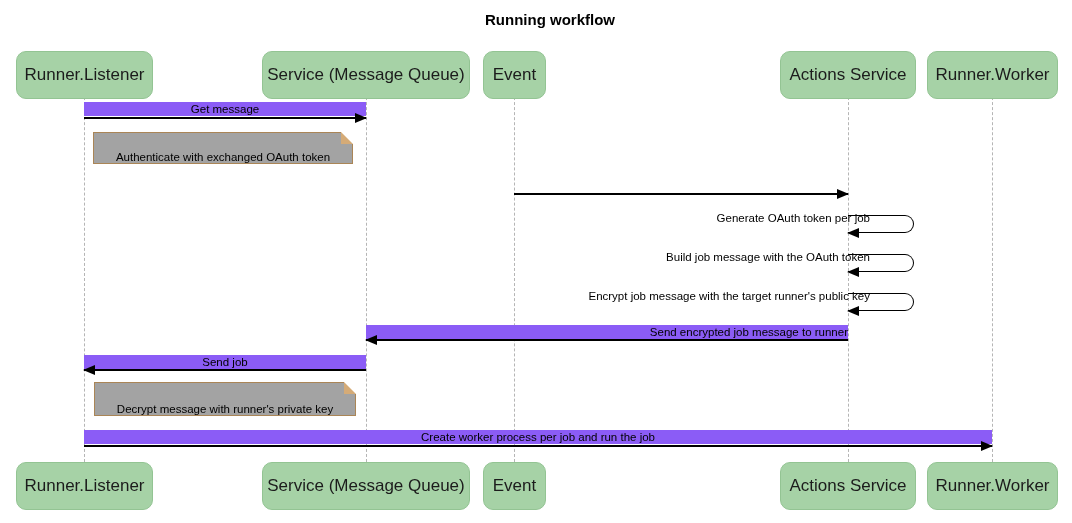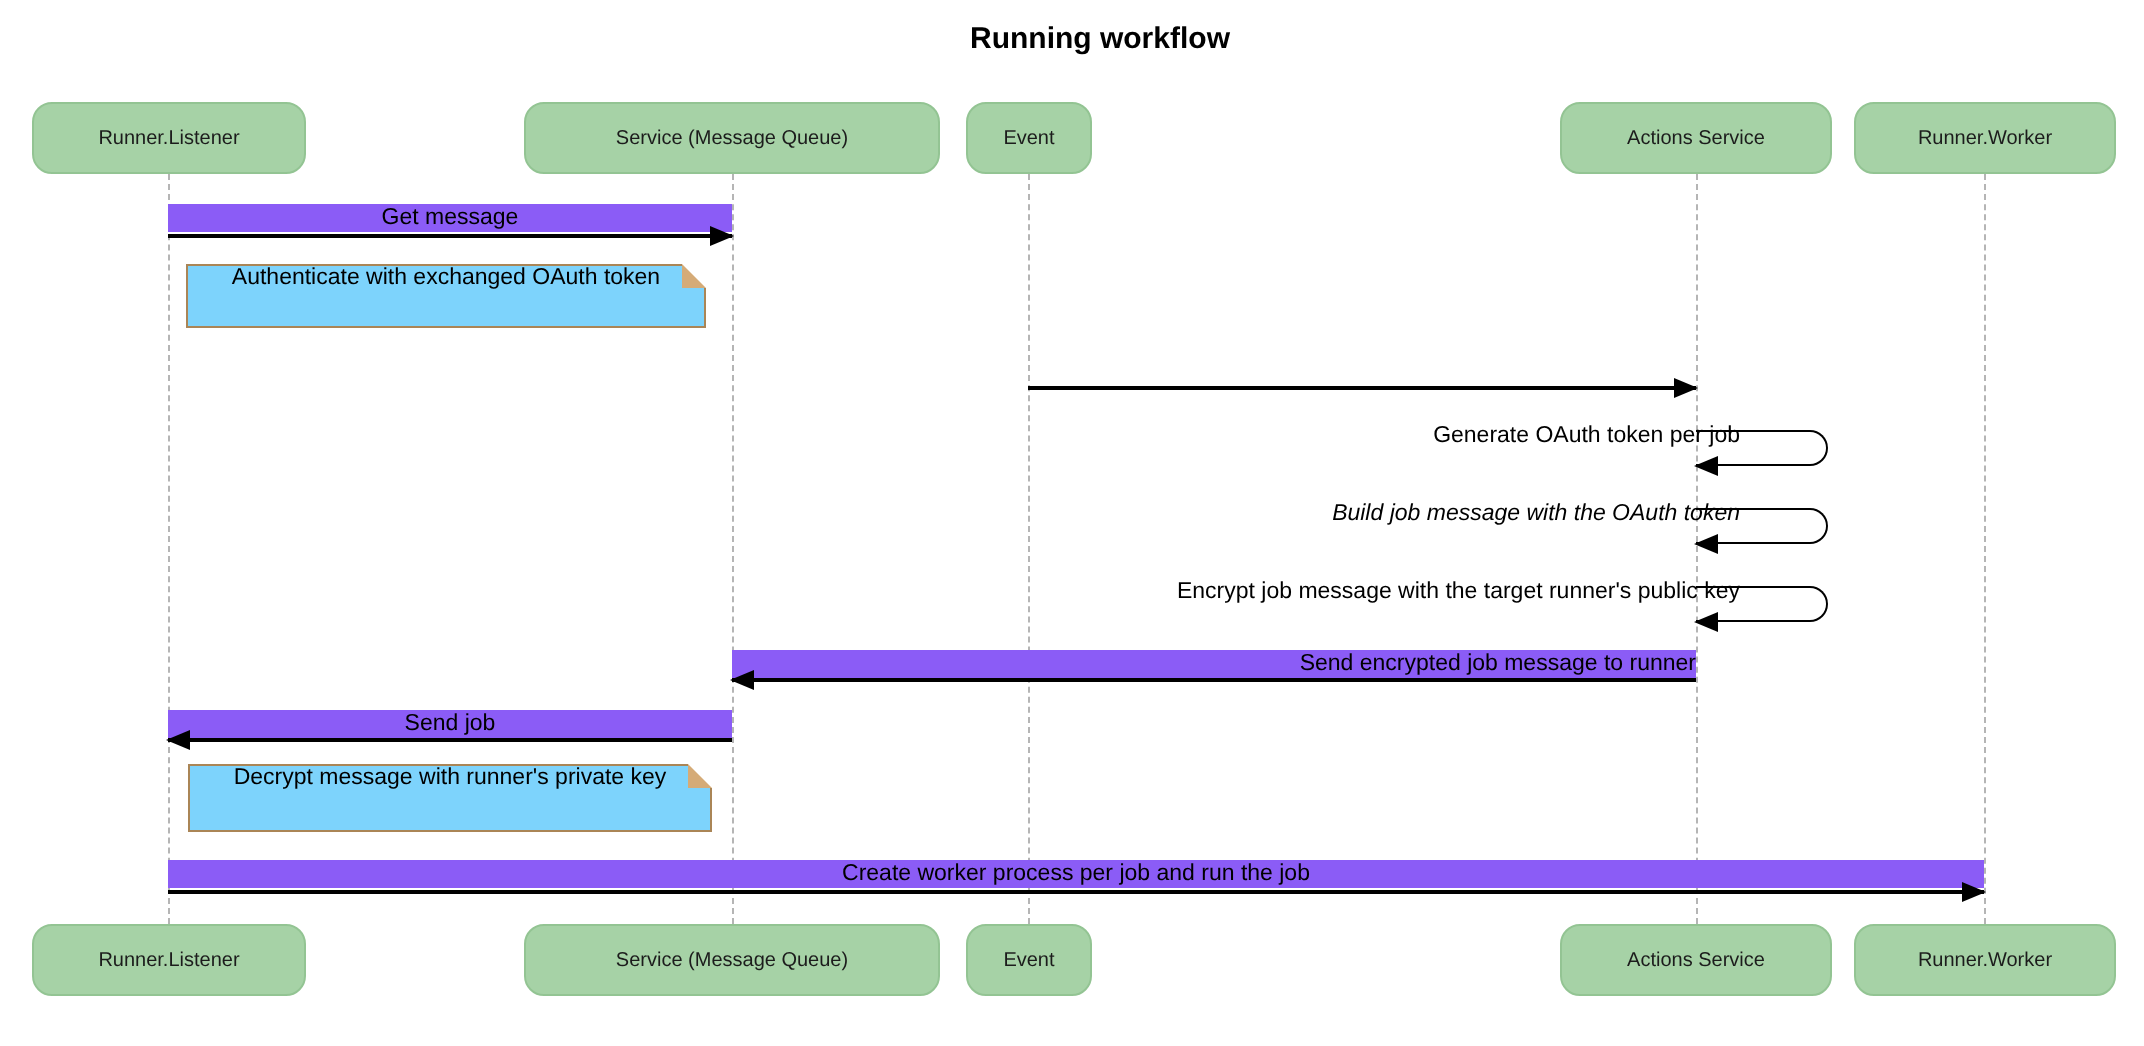--- a/index.html
+++ b/index.html
@@ -14,24 +14,24 @@
   }
   .title{
     position:absolute;left:0;top:11px;width:100%;
     text-align:center;font-size:15px;font-weight:bold;color:#000;
   }
   .lifeline{
     position:absolute;top:87px;height:375px;width:0;
     border-left:1px dashed #b5b5b5;
   }
   .actor{
-    position:absolute;height:36px;
+    position:absolute;height:48px;
     background:#a6d2a6;border:1px solid #93c493;border-radius:10px;
     display:flex;align-items:center;justify-content:center;
-    font-size:10px;color:#1c1c1c;box-sizing:border-box;white-space:nowrap;
+    font-size:17px;color:#1c1c1c;box-sizing:border-box;white-space:nowrap;
   }
   .arrow{
     position:absolute;height:2px;background:#000;
   }
   .arrow.right::after{
     content:"";position:absolute;right:-1px;top:-4px;width:0;height:0;
     border-top:5px solid transparent;border-bottom:5px solid transparent;
     border-left:12px solid #000;
   }
   .arrow.left::after{
@@ -53,22 +53,22 @@
     content:"";position:absolute;left:-1px;bottom:-6px;width:0;height:0;
     border-top:5px solid transparent;border-bottom:5px solid transparent;
     border-right:12px solid #000;
   }
   .loop-label{
     position:absolute;height:13px;line-height:13px;
     font-size:11.5px;text-align:right;color:#000;white-space:nowrap;
   }
   .note{
     position:absolute;box-sizing:border-box;
-    background:#7dd3fc;border:1px solid #aa8556;
-    display:flex;align-items:flex-start;justify-content:center;
+    background:#a3a3a3;border:1px solid #aa8556;
+    display:flex;align-items:flex-end;justify-content:center;
     font-size:11.5px;color:#000;white-space:nowrap;
   }
   .fold{
     position:absolute;top:-1px;right:-1px;width:0;height:0;
     border-top:12px solid #ffffff;
     border-left:12px solid #d5ab77;
   }
 </style>
 </head>
 <body>
@@ -95,21 +95,21 @@
   <div class="note" style="left:93px;top:132px;width:260px;height:32px;">
     <span class="fold"></span>
     <span>Authenticate with exchanged OAuth token</span>
   </div>
 
   <div class="arrow right" style="left:514px;top:193px;width:334px;"></div>
 
   <div class="loop-label" style="right:230px;top:212px;left:500px;">Generate OAuth token per job</div>
   <div class="self-loop" style="left:848px;top:215px;"></div>
 
-  <div class="loop-label" style="right:230px;top:251px;left:500px;font-style:italic;">Build job message with the OAuth token</div>
+  <div class="loop-label" style="right:230px;top:251px;left:500px;">Build job message with the OAuth token</div>
   <div class="self-loop" style="left:848px;top:254px;"></div>
 
   <div class="loop-label" style="right:230px;top:290px;left:480px;">Encrypt job message with the target runner's public key</div>
   <div class="self-loop" style="left:848px;top:293px;"></div>
 
   <div class="msg-label" style="left:366px;top:325px;width:482px;text-align:right;">Send encrypted job message to runner</div>
   <div class="arrow left" style="left:366px;top:339px;width:482px;"></div>
 
   <div class="msg-label" style="left:84px;top:355px;width:282px;">Send job</div>
   <div class="arrow left" style="left:84px;top:369px;width:282px;"></div>

